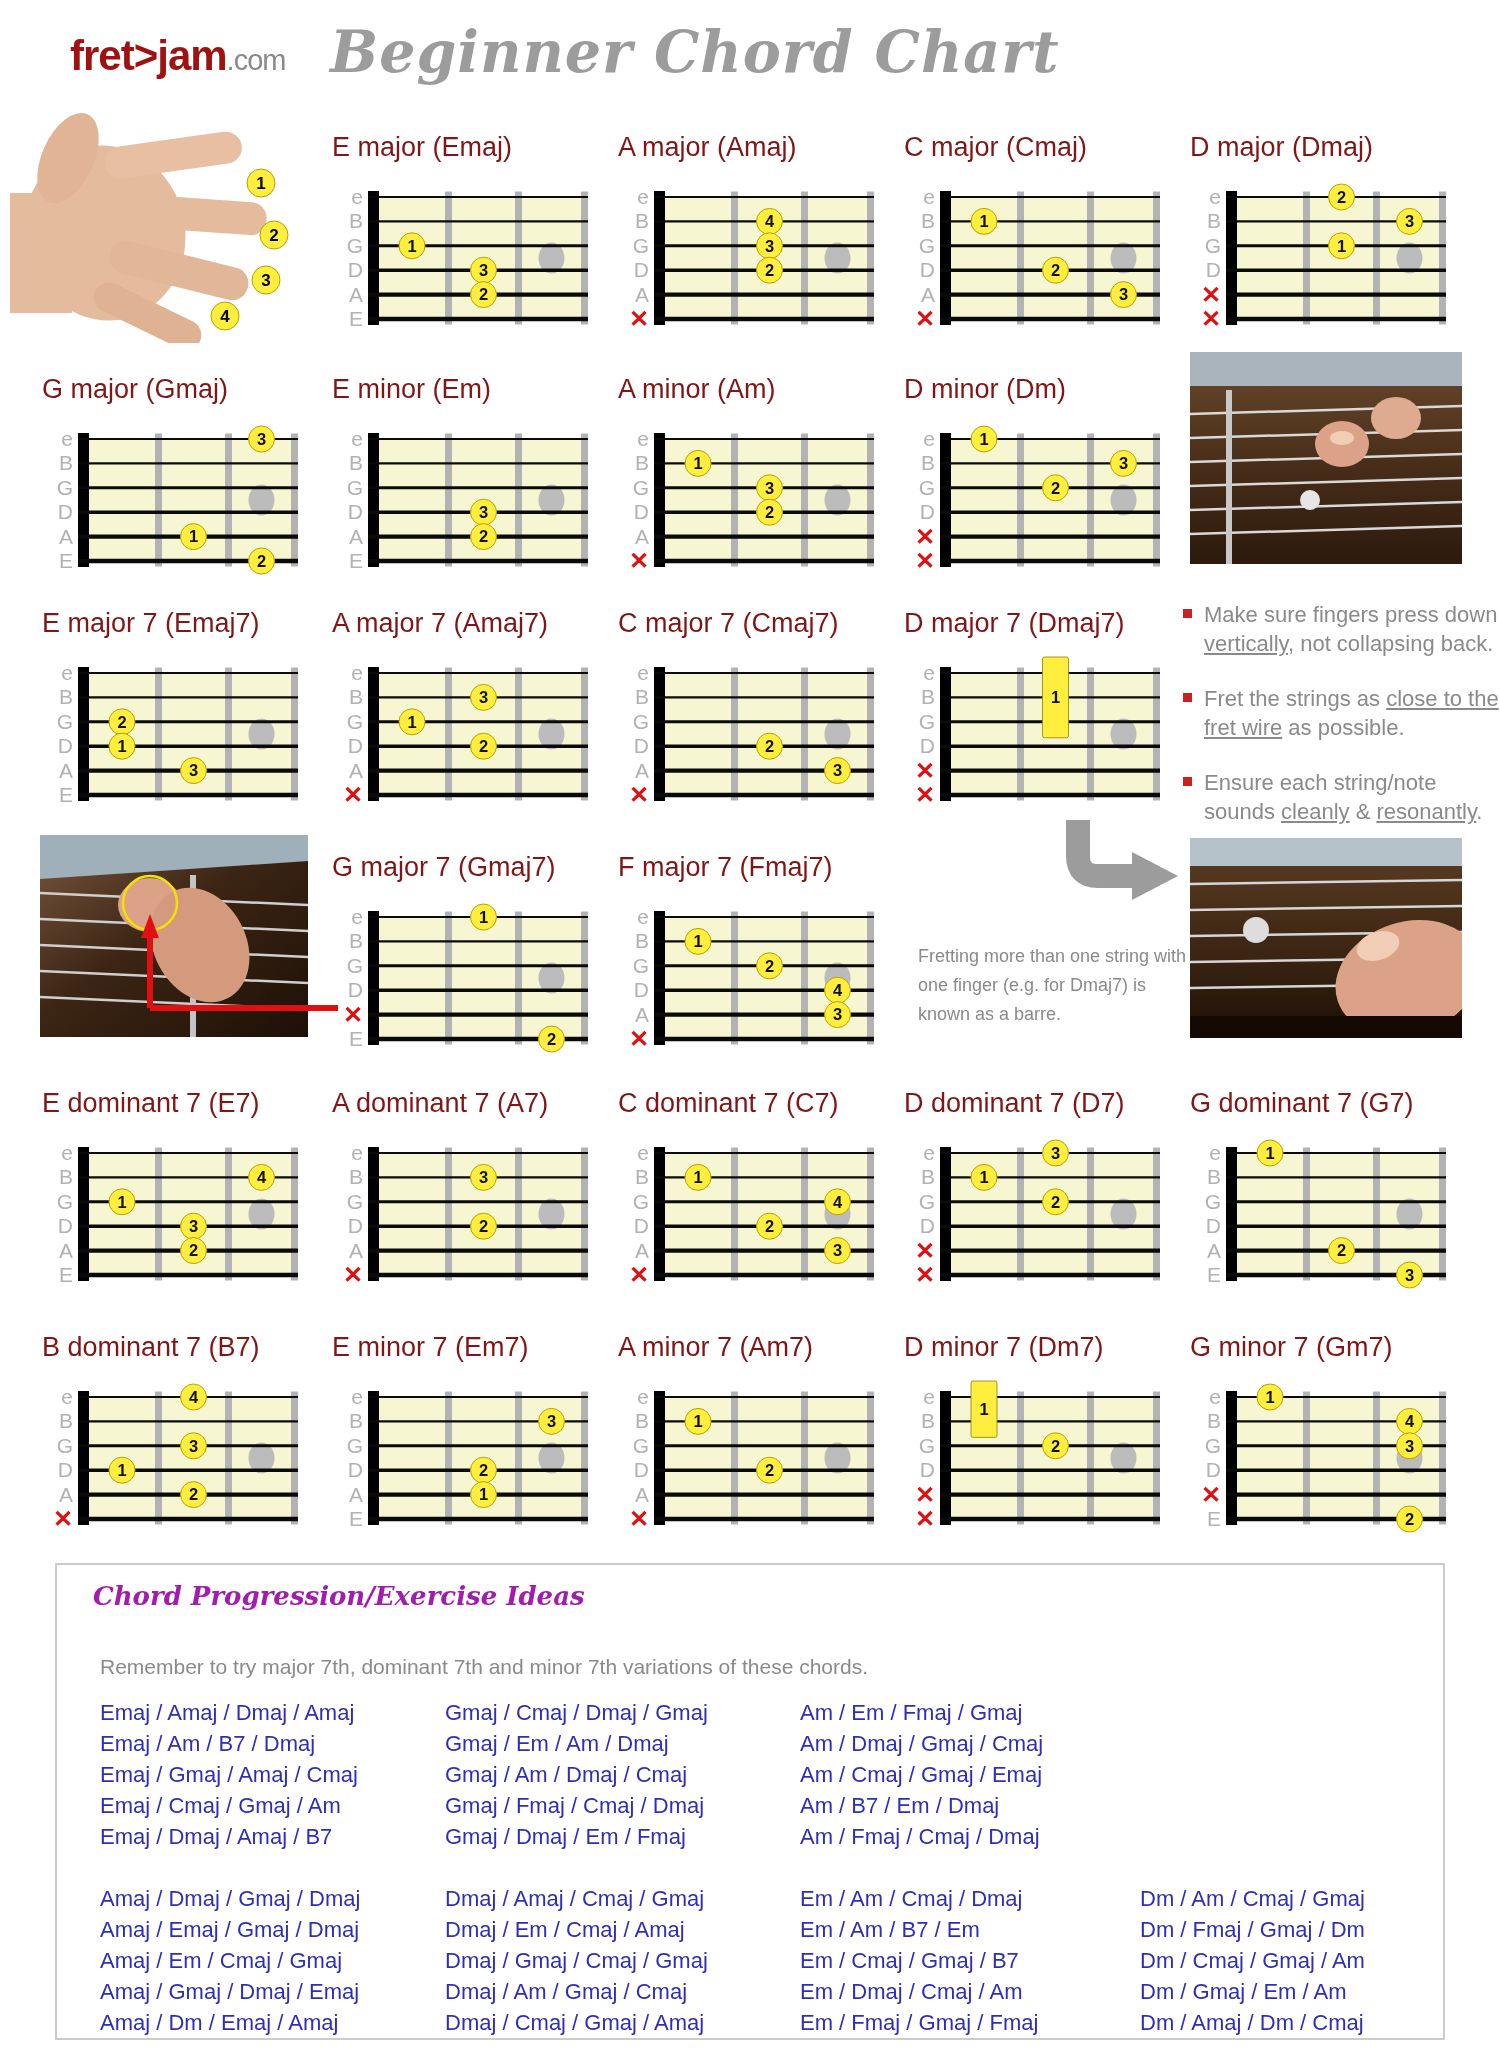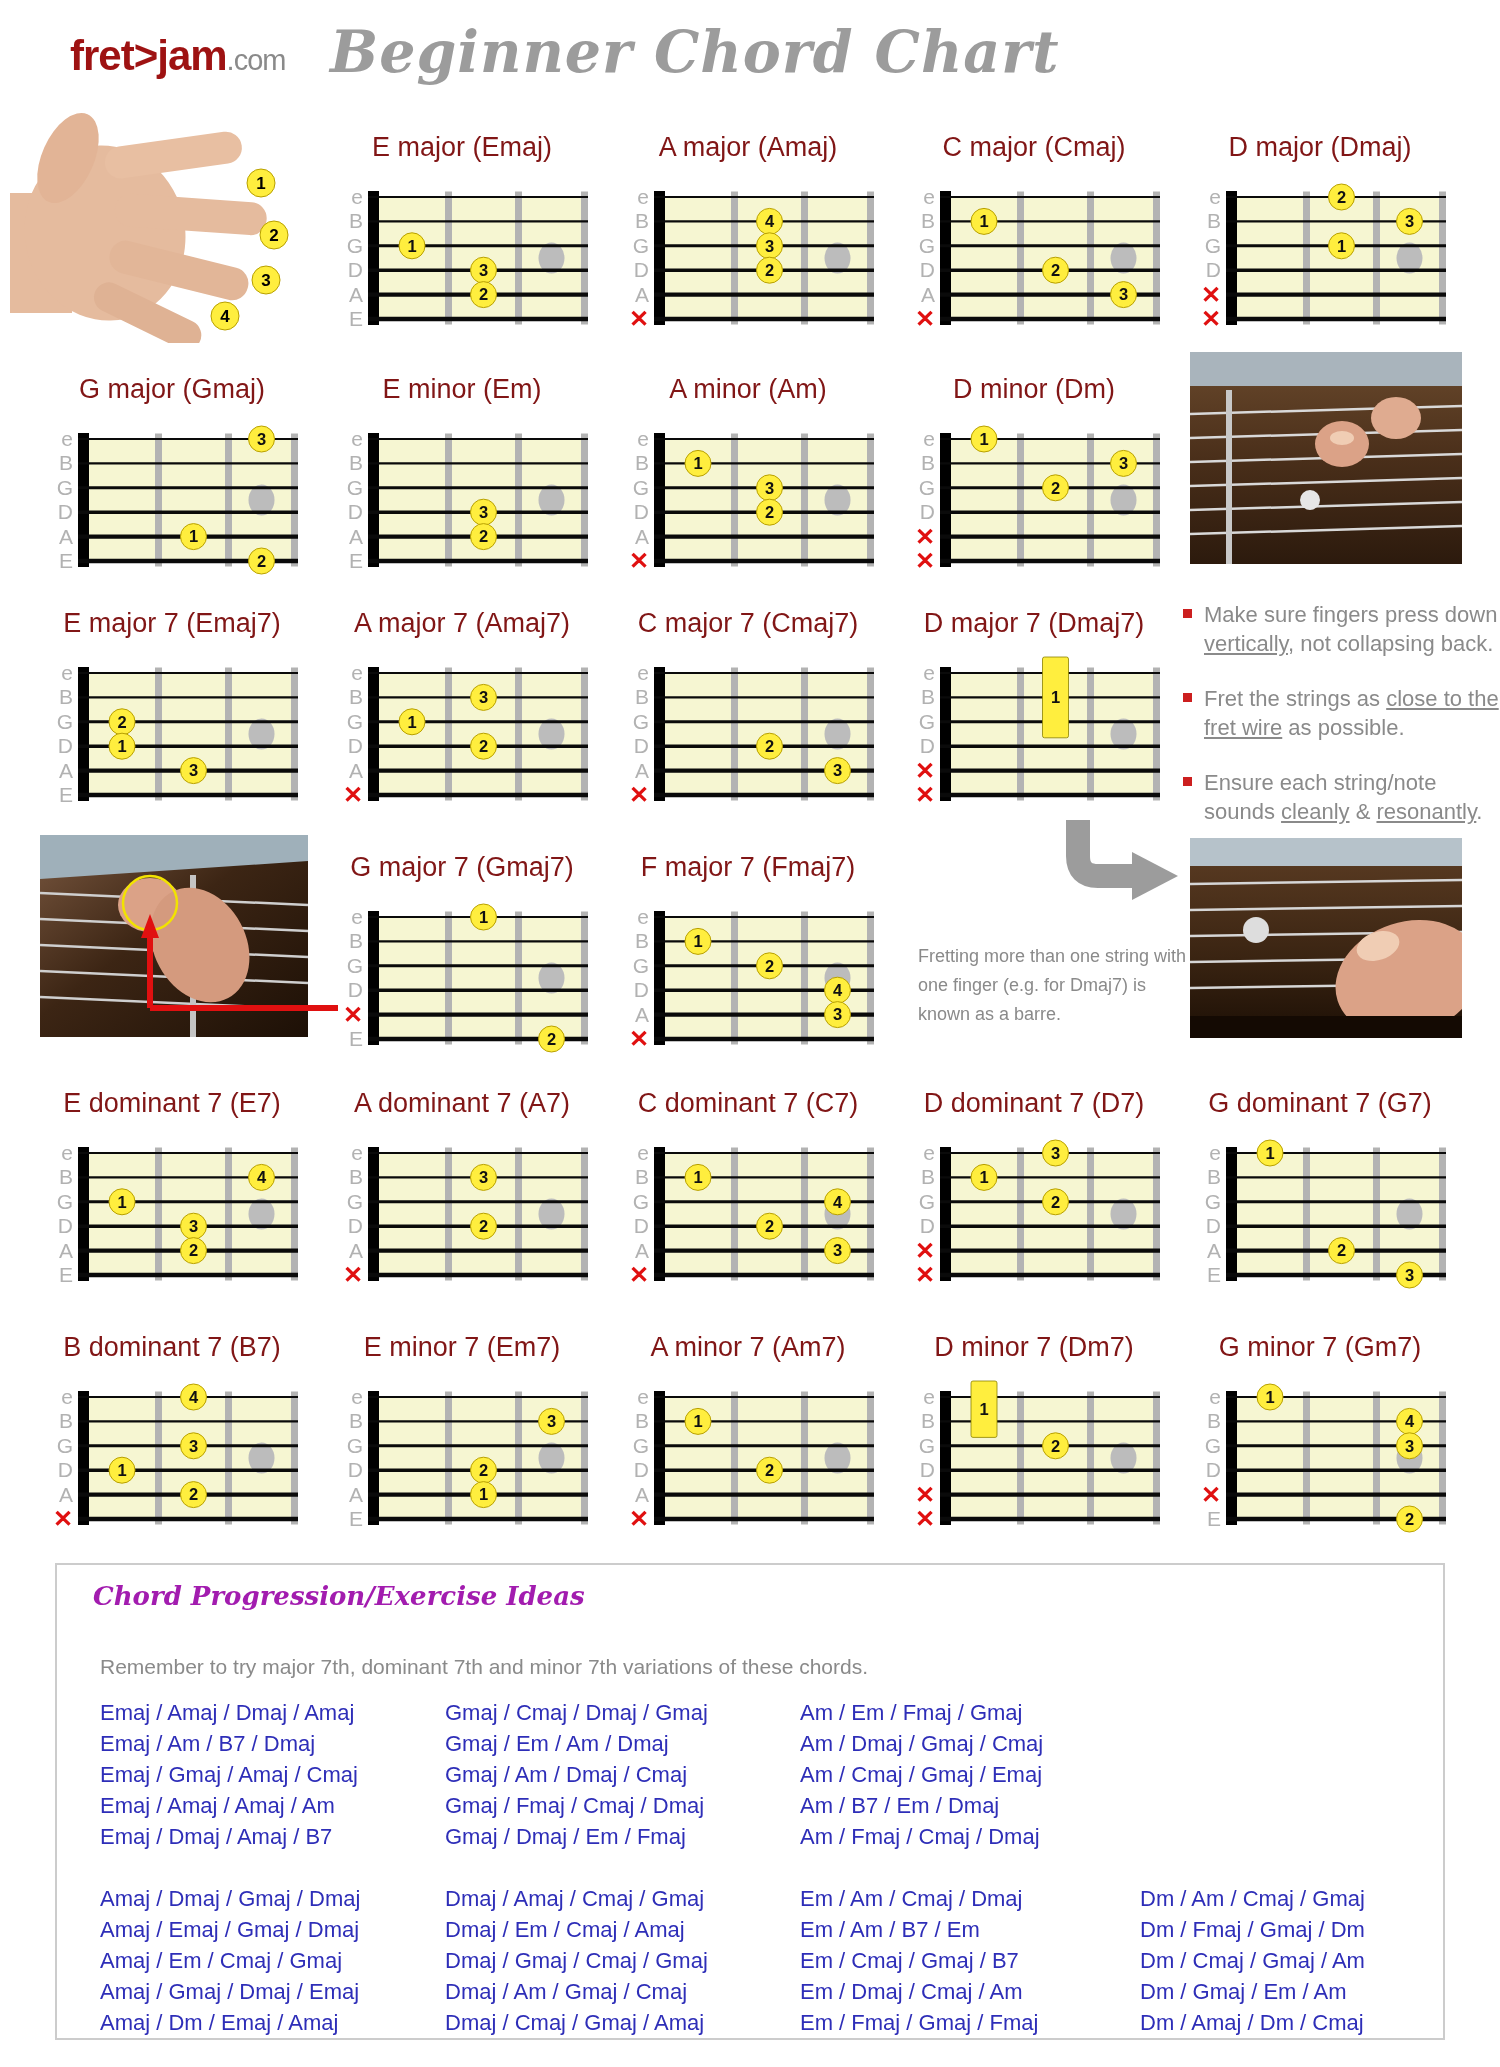--- a/index.html
+++ b/index.html
@@ -6,21 +6,21 @@
   #canvas{position:relative;width:1500px;height:2067px;background:#ffffff;overflow:hidden;
           font-family:"Liberation Sans",sans-serif;}
   .abs{position:absolute;}
   
   #logo{left:70px;top:32px;font-weight:bold;font-size:42px;color:#9e1212;letter-spacing:-1px;}
   #logo .com{font-size:29px;color:#8a8a8a;font-weight:normal;}
   #page-title{left:330px;top:18px;font-family:"DejaVu Serif",serif;font-style:italic;font-weight:bold;
               font-size:57px;color:#9c9c9c;letter-spacing:1px;}
   
   .chord-cell{position:absolute;width:260px;}
-  .chord-title{height:34px;margin-bottom:8px;text-align:center;font-size:27px;color:#811616;white-space:nowrap;}
+  .chord-title{height:34px;margin-bottom:8px;font-size:27px;color:#811616;white-space:nowrap;}
   .chord-svg{display:block;}
   .chord-svg text{font-family:"Liberation Sans",sans-serif;}
   
   #tips{left:1183px;top:600px;width:320px;display:flex;flex-direction:column;gap:26px;}
   .tip-row{display:flex;gap:12px;}
   .tip-bullet{flex:0 0 auto;width:9px;height:9px;background:#cc1f1f;margin-top:9px;}
   .tip-text{font-size:22px;line-height:29px;color:#8a8a8a;}
   .tip-text .u{text-decoration:underline;}
   
   #barre-note{left:918px;top:942px;width:272px;font-size:18px;line-height:29px;color:#8a8a8a;}
@@ -867,21 +867,21 @@
   <div id="barre-note" class="abs">Fretting more than one string with one finger (e.g. for Dmaj7) is known as a barre.</div>
 
   <div id="prog-box" class="abs"></div>
   <div id="prog-heading" class="abs">Chord Progression/Exercise Ideas</div>
   <div id="prog-subtext" class="abs">Remember to try major 7th, dominant 7th and minor 7th variations of these chords.</div>
   <div id="prog-block-0" class="prog-block">
       <div class="prog-col">
         <div class="prog-line">Emaj / Amaj / Dmaj / Amaj</div>
         <div class="prog-line">Emaj / Am / B7 / Dmaj</div>
         <div class="prog-line">Emaj / Gmaj / Amaj / Cmaj</div>
-        <div class="prog-line">Emaj / Amaj / Amaj / Am</div>
+        <div class="prog-line">Emaj / Cmaj / Gmaj / Am</div>
         <div class="prog-line">Emaj / Dmaj / Amaj / B7</div>
       </div>
       <div class="prog-col">
         <div class="prog-line">Gmaj / Cmaj / Dmaj / Gmaj</div>
         <div class="prog-line">Gmaj / Em / Am / Dmaj</div>
         <div class="prog-line">Gmaj / Am / Dmaj / Cmaj</div>
         <div class="prog-line">Gmaj / Fmaj / Cmaj / Dmaj</div>
         <div class="prog-line">Gmaj / Dmaj / Em / Fmaj</div>
       </div>
       <div class="prog-col">

